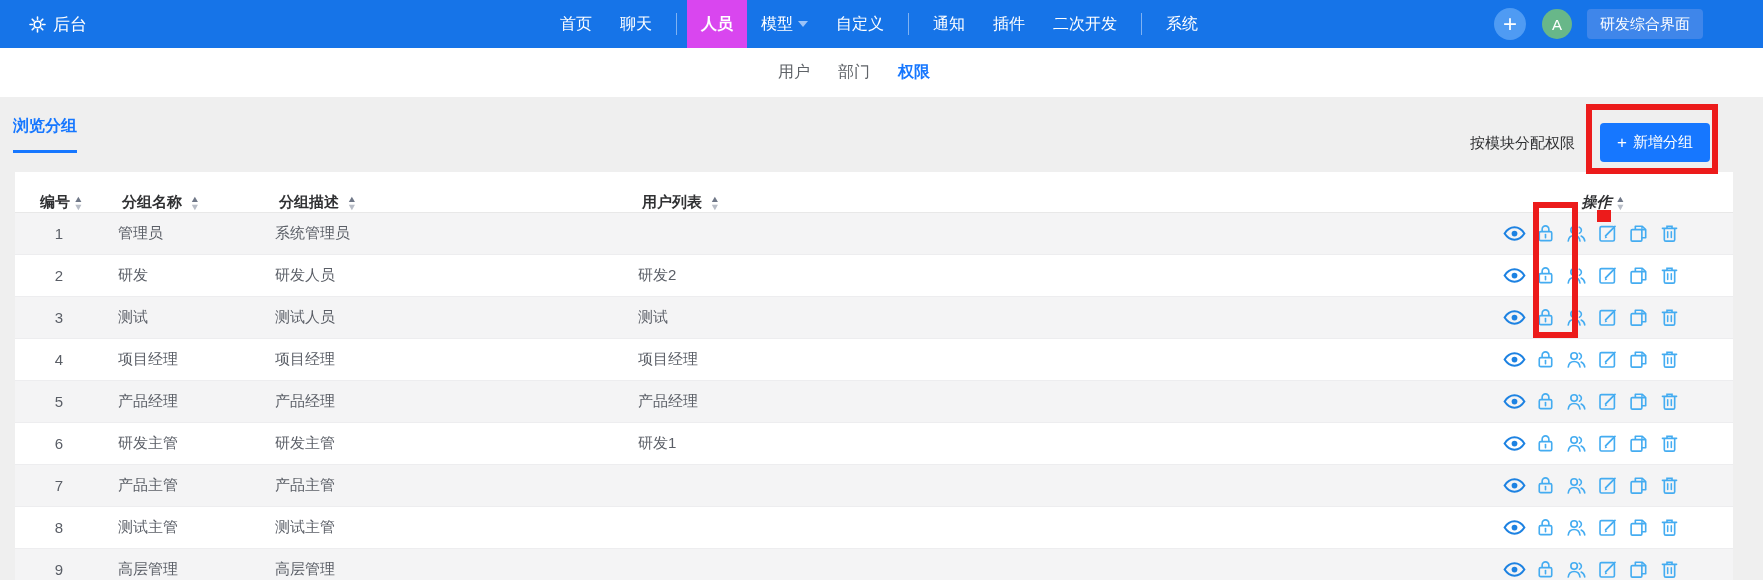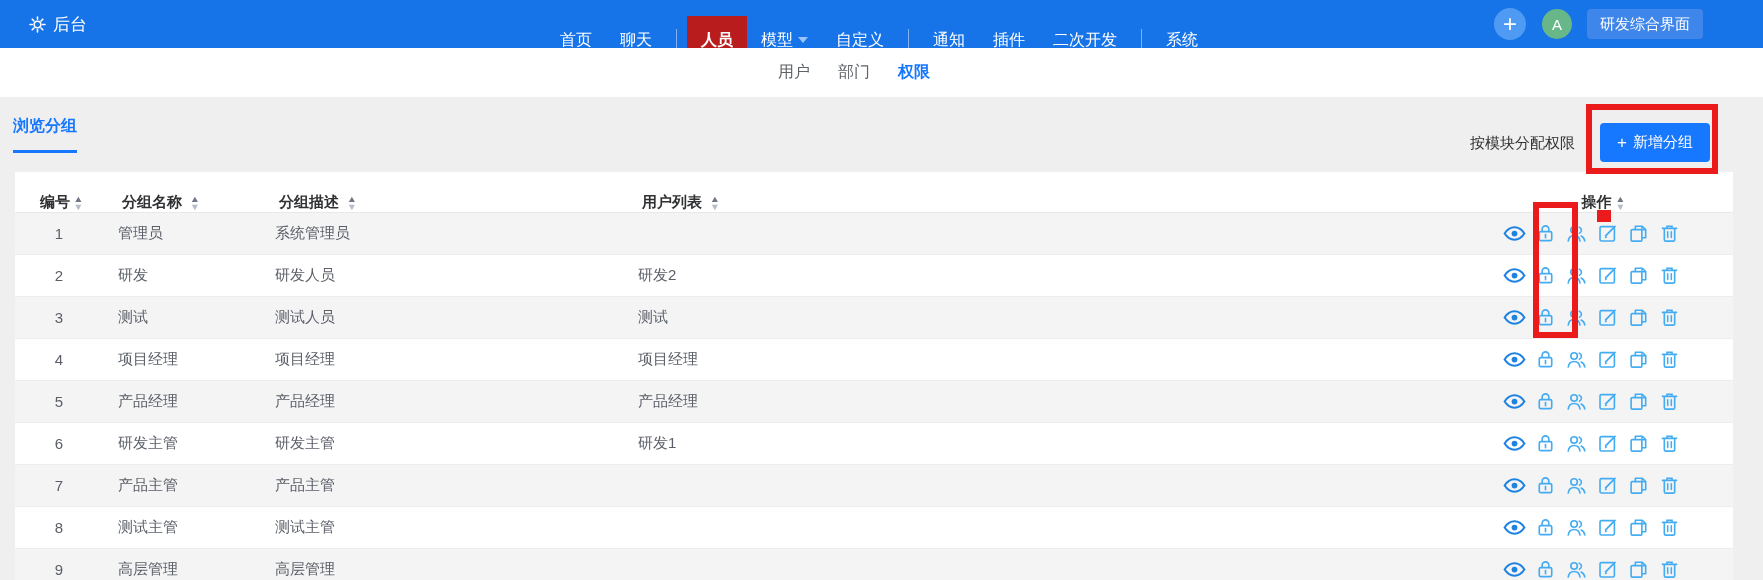--- a/index.html
+++ b/index.html
@@ -2,23 +2,23 @@
 <html><head>
 <meta charset="utf-8">
 <style>
   html,body{margin:0;padding:0;background:#d8d8d8;}
   .screen{position:relative;width:1763px;height:580px;overflow:hidden;background:#efefef;
           font-family:"Liberation Sans","DejaVu Sans",sans-serif;-webkit-font-smoothing:antialiased;}
 
   
   .topbar{position:absolute;left:0;top:0;width:100%;height:48px;background:#1674e8;color:#fff;}
   .brand{position:absolute;left:28px;top:0;height:48px;display:flex;align-items:center;gap:6px;font-size:17px;}
-  .topnav{position:absolute;left:546px;top:16px;height:48px;display:flex;align-items:stretch;font-size:16px;}
+  .topnav{position:absolute;left:546px;top:0;height:48px;display:flex;align-items:stretch;font-size:16px;}
   .topnav .item{display:flex;align-items:center;padding:0 14px;cursor:pointer;white-space:nowrap;}
-  .topnav .item.active{background:#b91c1c;font-weight:bold;}
+  .topnav .item.active{background:#d946ef;font-weight:bold;}
   .topnav .divider{width:1px;height:22px;background:rgba(255,255,255,.45);margin:13px 10px 0 10px;}
   .caret-down{margin-left:5px;width:0;height:0;border-left:5px solid transparent;border-right:5px solid transparent;border-top:6px solid #9cc3f7;}
   .plus-btn{position:absolute;left:1494px;top:8px;width:32px;height:32px;border-radius:50%;background:#4f9bf3;
             color:#fff;display:flex;align-items:center;justify-content:center;font-size:24px;line-height:1;cursor:pointer;}
   .avatar{position:absolute;left:1542px;top:9px;width:30px;height:30px;border-radius:50%;background:#68b789;
           color:#fff;display:flex;align-items:center;justify-content:center;font-size:15px;cursor:pointer;}
   .workspace-btn{position:absolute;left:1587px;top:9px;height:30px;padding:0 13px;background:#3f86ea;border-radius:4px;
           color:#fff;font-size:15px;display:flex;align-items:center;cursor:pointer;}
 
   
@@ -39,21 +39,21 @@
   .table{position:absolute;left:15px;top:172px;width:1718px;background:#fff;}
   .thead{display:flex;align-items:flex-end;height:40px;font-size:15px;font-weight:bold;color:#303133;border-bottom:1px solid #e8e8e8;background:#fff;}
   .row{display:flex;align-items:center;height:41px;font-size:15px;color:#5a5e66;border-bottom:1px solid #ededef;background:#fff;}
   .row:nth-child(odd){background:#f4f4f5;}
   .c-no{width:88px;flex:none;text-align:center;}
   .thead .c-no{text-align:left;padding-left:25px;box-sizing:border-box;}
   .c-name{width:160px;flex:none;padding-left:15px;box-sizing:border-box;}
   .c-desc{width:360px;flex:none;padding-left:12px;box-sizing:border-box;}
   .c-users{flex:1;padding-left:15px;box-sizing:border-box;}
   .thead .c-name,.thead .c-desc,.thead .c-users{text-indent:4px;}
-  .c-ops{width:230px;flex:none;display:flex;align-items:center;gap:8px;padding-right:30px;box-sizing:border-box;}
+  .c-ops{width:230px;flex:none;display:flex;align-items:center;gap:8px;padding-right:30px;box-sizing:border-box;font-style:italic;}
   .thead .c-ops{display:block;text-align:center;}
   .sort{display:inline-flex;flex-direction:column;vertical-align:middle;margin-left:4px;line-height:0;}
   .sort .up,.sort .dn{font-size:9px;line-height:8px;transform:scaleX(1.15);}
   .sort .up{color:#6f7787;}
   .sort .dn{color:#b8bdc7;}
   .op-icon{width:23px;height:23px;flex:none;color:#44acf1;cursor:pointer;}
   .op-icon.view{color:#1d82e2;}
   .op-icon svg{width:100%;height:100%;display:block;}
 
   

